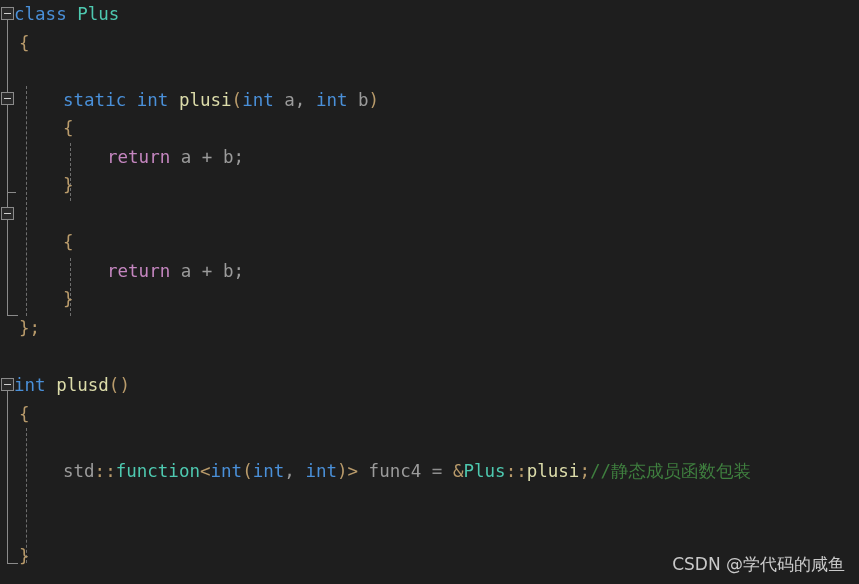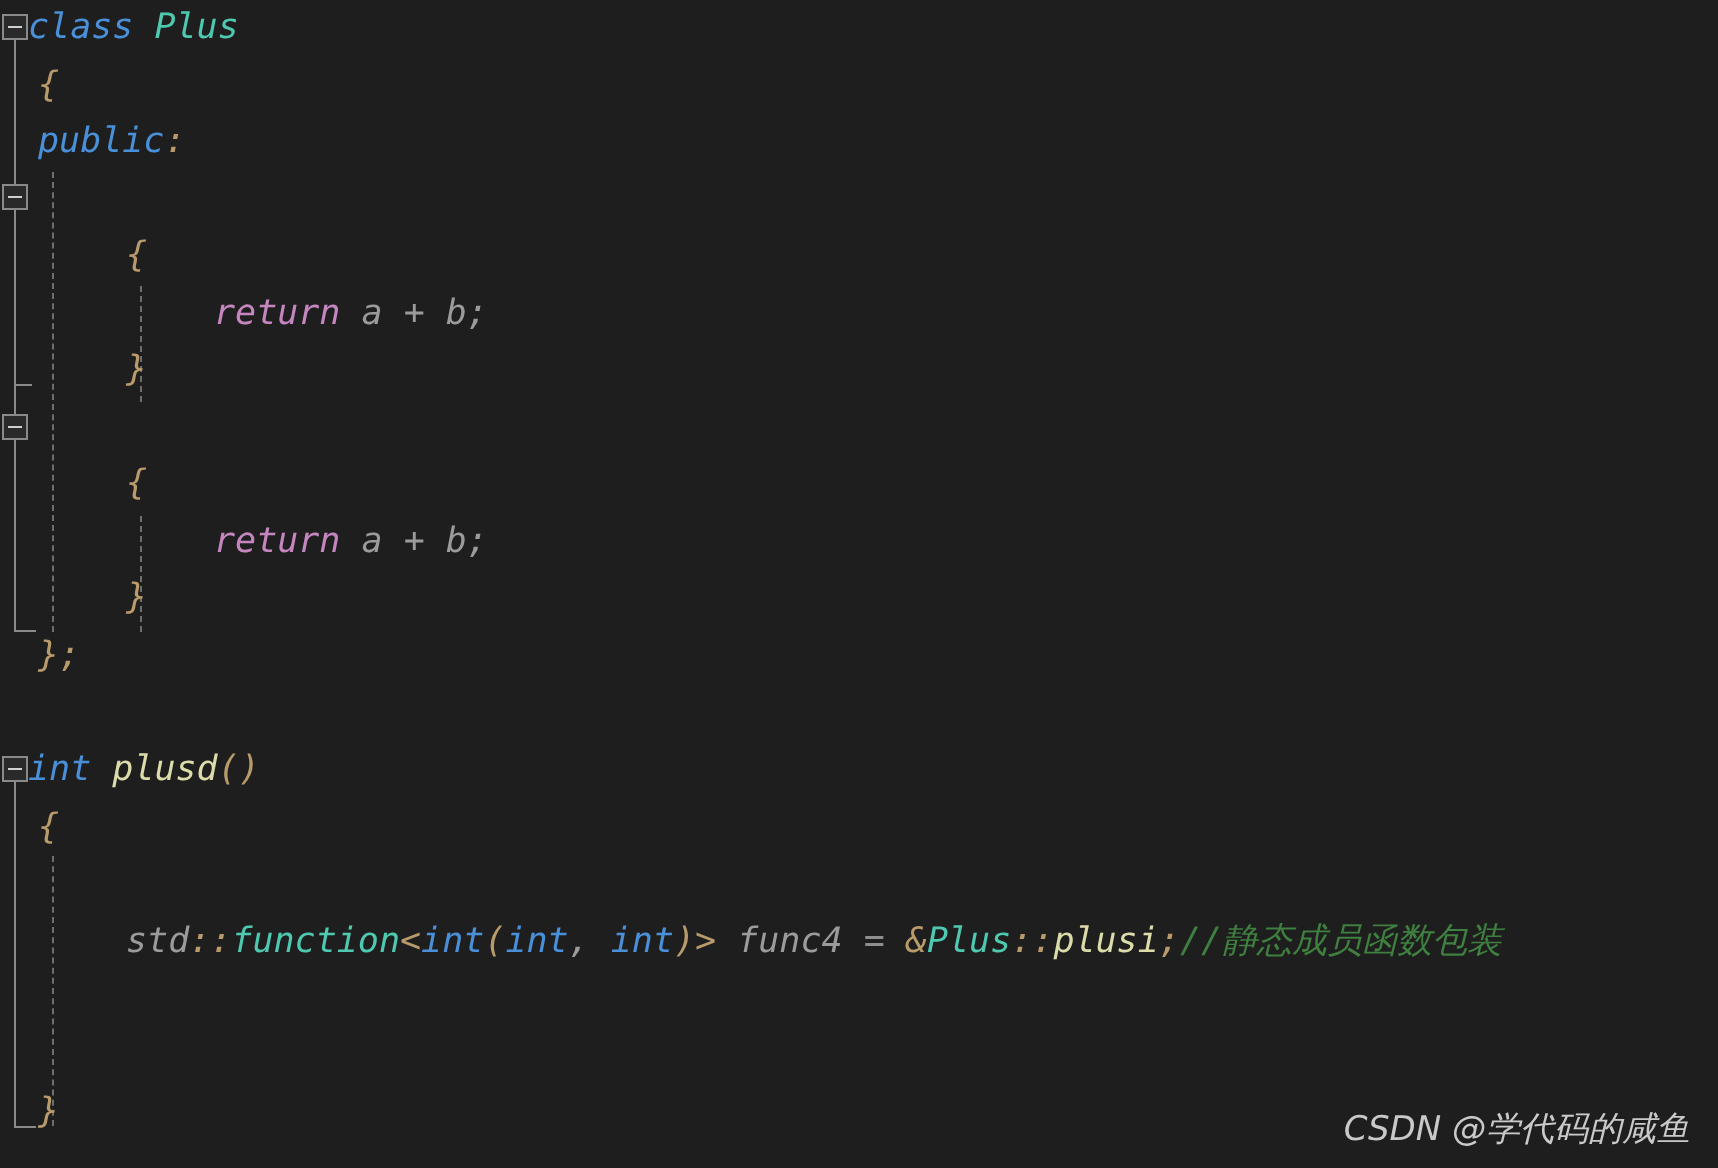--- a/index.html
+++ b/index.html
@@ -12,21 +12,20 @@
     height: 584px;
     overflow: hidden;
     font-family: "DejaVu Sans Mono", "Liberation Mono", monospace;
   }
 
   #editor {
     position: relative;
     width: 859px;
     height: 584px;
     background: #1e1e1e;
-    font-style: italic;
   }
 
   
   .code-area {
     position: absolute;
     left: 0;
     top: 0;
     width: 859px;
     height: 584px;
   }
@@ -134,24 +133,24 @@
   <div class="code-area">
 
     <div class="line" style="top:0px; position:absolute; left:0; width:859px;">
       <span class="txt"><span class="kw">class</span> <span class="type">Plus</span></span>
     </div>
 
     <div class="line" style="top:28.5px; position:absolute; left:0; width:859px;">
       <span class="txt" style="left:19px;"><span class="pun">{</span></span>
     </div>
 
-    <div class="line" style="top:57px; position:absolute; left:0; width:859px;">
-      <span class="txt" style="left:19px;"><span class="kw">public</span><span class="pun">:</span></span>
-    </div>
-
+
+    <div class="line" style="top:85.5px; position:absolute; left:0; width:859px;">
+      <span class="txt" style="left:63px;"><span class="kw">static</span> <span class="kw">int</span> <span class="fn">plusi</span><span class="pun">(</span><span class="kw">int</span><span class="plain"> a, </span><span class="kw">int</span><span class="plain"> b</span><span class="pun">)</span></span>
+    </div>
 
     <div class="line" style="top:114px; position:absolute; left:0; width:859px;">
       <span class="txt" style="left:63px;"><span class="pun">{</span></span>
     </div>
 
     <div class="line" style="top:142.5px; position:absolute; left:0; width:859px;">
       <span class="txt" style="left:107px;"><span class="ret">return</span><span class="plain"> a + b;</span></span>
     </div>
 
     <div class="line" style="top:171px; position:absolute; left:0; width:859px;">

